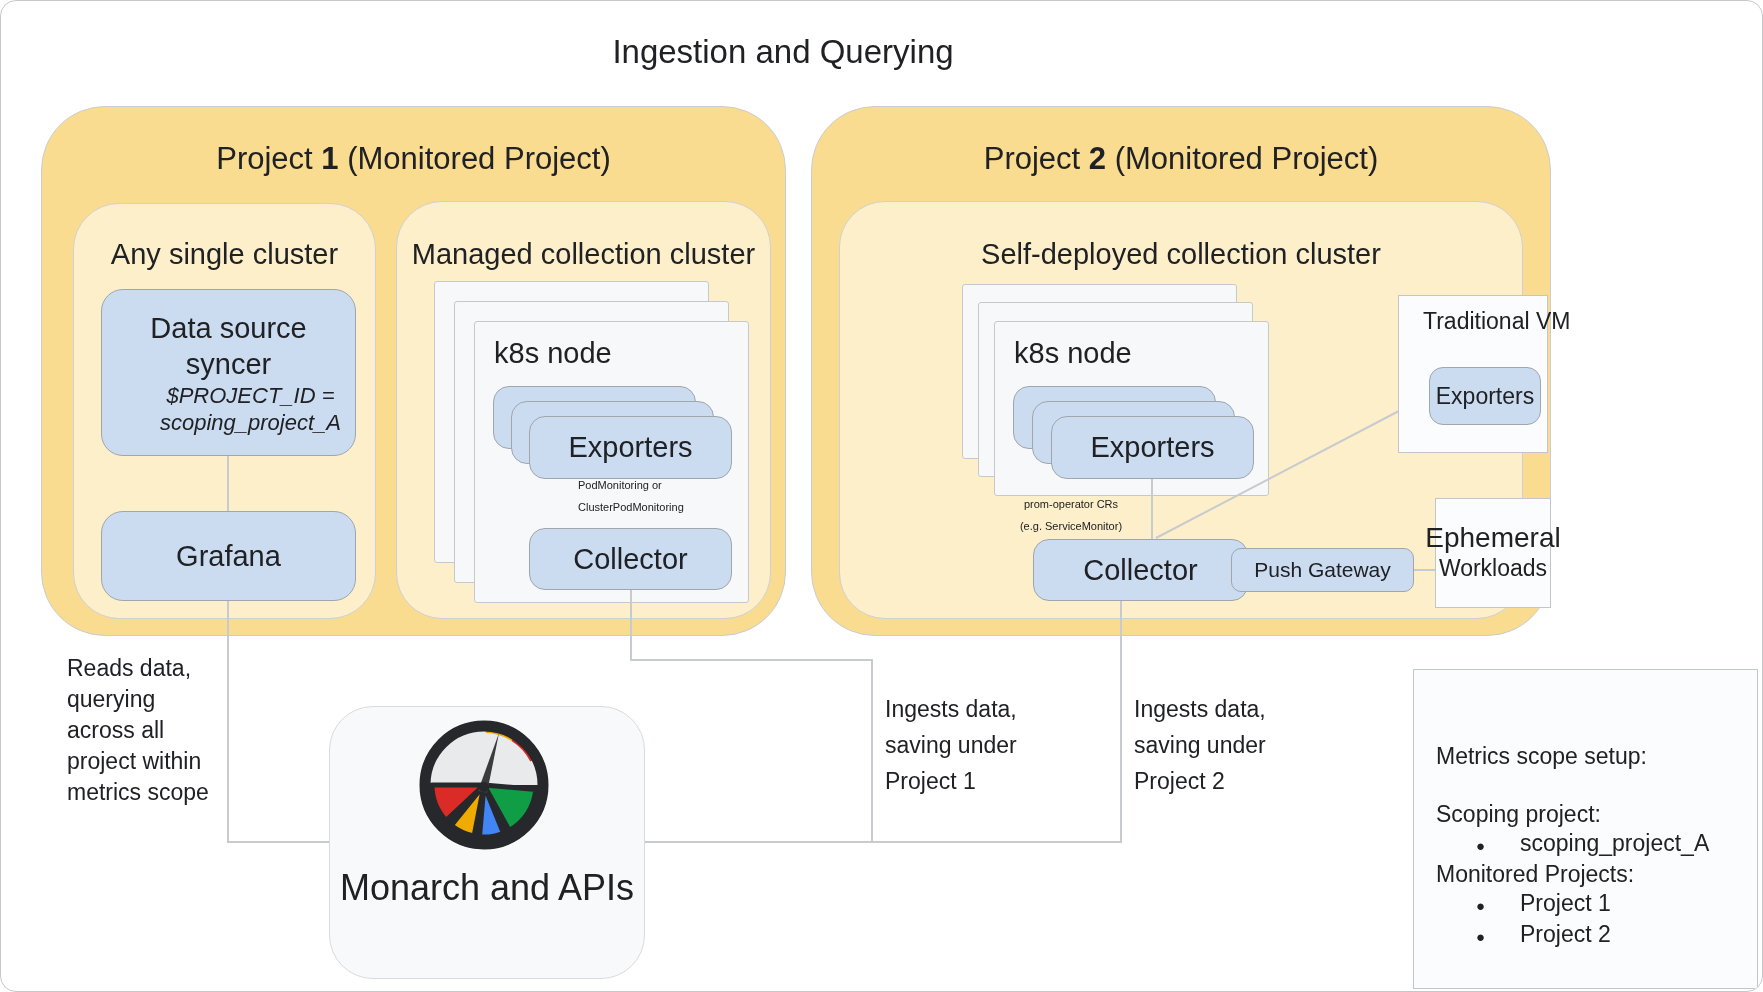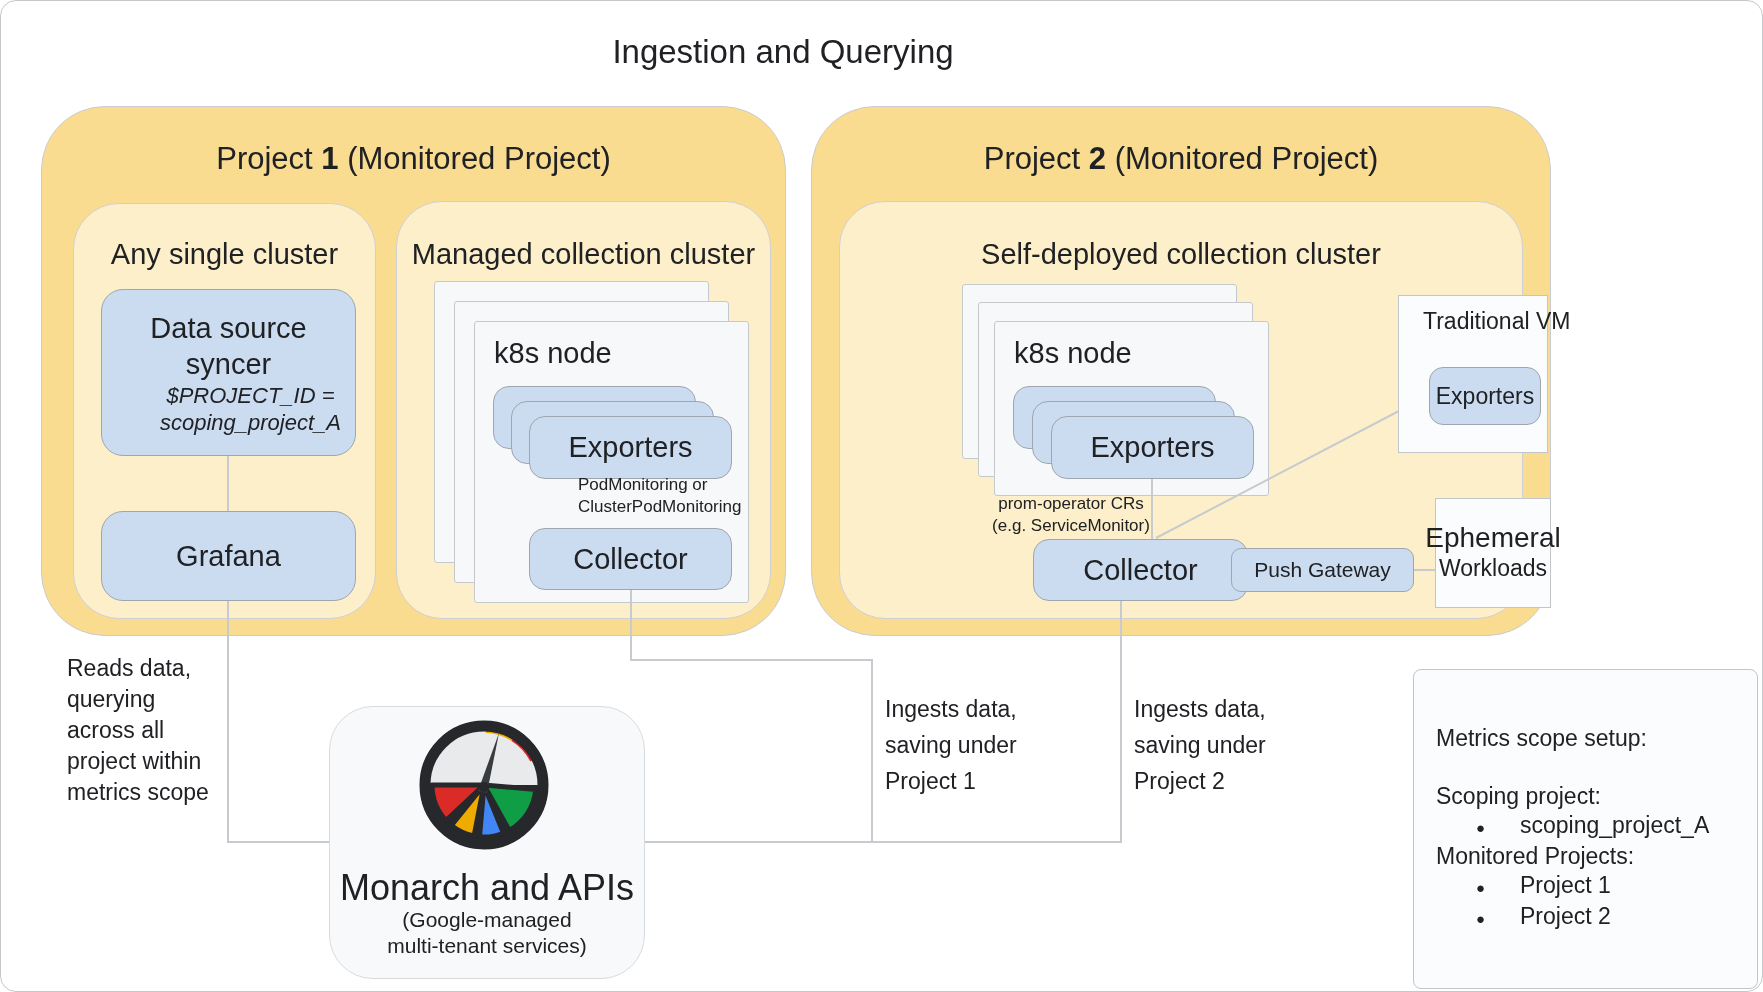--- a/index.html
+++ b/index.html
@@ -10,21 +10,21 @@
   .inner{background:#FCEFC9;border:1.5px solid #CDD0D4;border-radius:46px;}
   .blue{background:#CBDCF1;border:1px solid #9FA6AE;border-radius:16px;display:flex;flex-direction:column;align-items:center;justify-content:center;text-align:center;}
   .card{background:#F7F8FA;border:1.5px solid #C5C9CE;border-radius:3px;}
   .white{background:#FBFCFD;border:1.5px solid #C2C6CA;}
   .line{background:#C7CBCF;}
   .ctr{text-align:center;}
   .nowrap{white-space:nowrap;}
   .hdr1{font-size:31px;}
   .hdr2{font-size:29px;}
   .lbl{font-size:29px;}
-  .note{font-size:17px;line-height:22px;}
+  .note{font-size:11px;line-height:22px;}
   .ann{font-size:23px;line-height:31px;}
   .ing{font-size:23px;line-height:36px;}
   .param{font-style:italic;font-size:22px;line-height:27px;margin-left:44px;}
   .msrow{font-size:23px;line-height:29px;}
   .bullet-row{display:flex;align-items:baseline;}
   .bullet-row .bdot{font-size:15px;margin-left:40px;width:44px;}
 </style>
 </head>
 <body>
 
@@ -147,26 +147,22 @@
     <path d="M 99.9,22.1 A 56.5,56.5 0 0 1 120.3,44.4" fill="none" stroke="#DB2B26" stroke-width="9"></path>
     <path d="M70,70 L18,70 A52,52 0 0 0 32,105.5 Z" fill="#DB2B26" stroke="#26282B" stroke-width="5" stroke-linejoin="round"></path>
     <path d="M70,70 L37.3,110.4 A52,52 0 0 0 60.1,121 Z" fill="#F0AB00" stroke="#26282B" stroke-width="5" stroke-linejoin="round"></path>
     <path d="M70,70 L65.5,121.8 A52,52 0 0 0 89.5,118.2 Z" fill="#4285F4" stroke="#26282B" stroke-width="5" stroke-linejoin="round"></path>
     <path d="M70,70 L95.2,115.5 A52,52 0 0 0 121.8,74.5 Z" fill="#0F9D45" stroke="#26282B" stroke-width="5" stroke-linejoin="round"></path>
     <circle cx="70" cy="70" r="59" fill="none" stroke="#26282B" stroke-width="11"></circle>
     <path d="M 64,76 L 85,18 L 73,78 Z" fill="#3A3D40"></path>
     <circle cx="70" cy="72" r="5" fill="#26282B"></circle>
   </svg>
   <div class="abs ctr z6 nowrap" style="left:328px;top:866px;width:316px;font-size:36px;">Monarch and APIs</div>
-  <div class="abs ctr z6" style="left:328px;top:906px;width:316px;font-size:21px;line-height:26px;">
-    <div>(Google-managed</div>
-    <div>multi-tenant services)</div>
-  </div>
 
-  <div class="abs white z5" style="left:1412px;top:668px;width:345px;height:320px;border-radius:8px;padding:54px 10px 0 22px;">
+  <div class="abs white z5" style="left:1412px;top:668px;width:345px;height:320px;border-radius:0;padding:72px 10px 0 22px;">
     <div class="msrow">Metrics scope setup:</div>
     <div class="msrow" style="height:29px;"></div>
     <div class="msrow">Scoping project:</div>
     <div class="msrow bullet-row">
       <span class="bdot">●</span>
       <span>scoping_project_A</span>
     </div>
     <div class="msrow">Monitored Projects:</div>
     <div class="msrow bullet-row">
       <span class="bdot">●</span>

